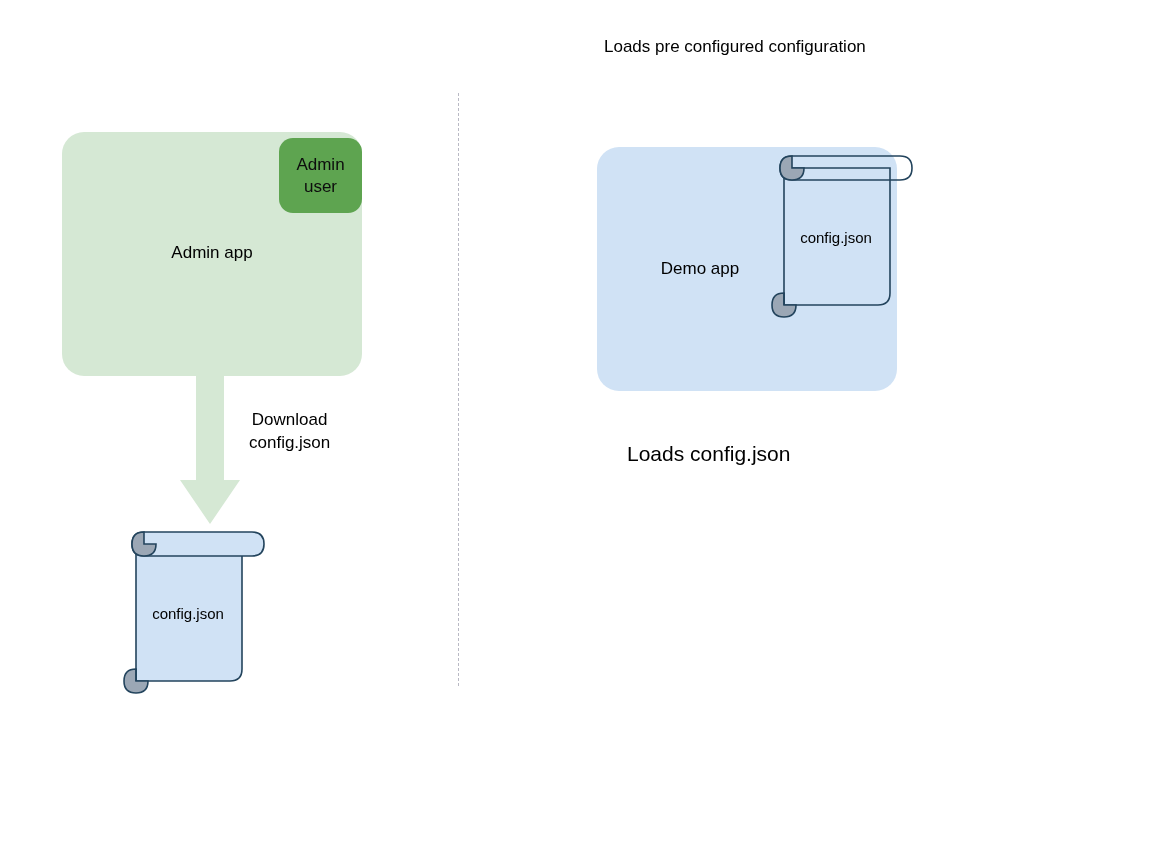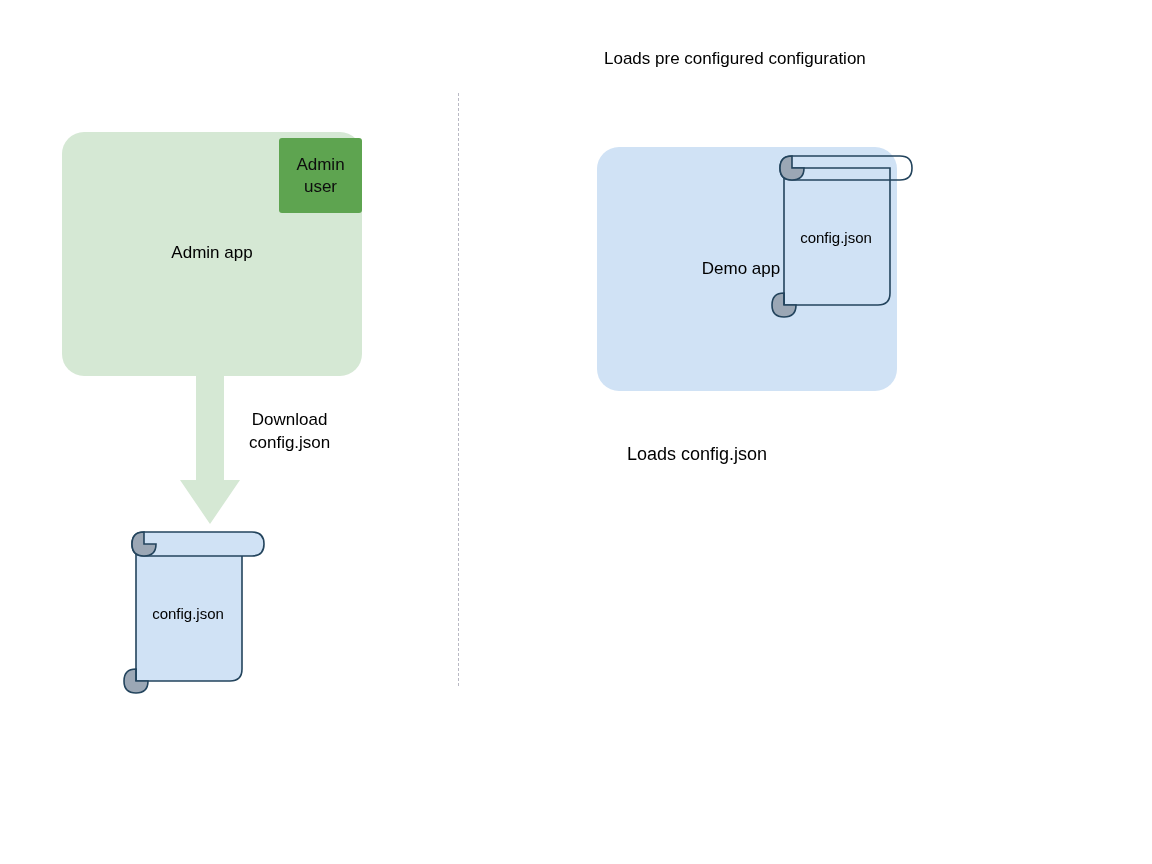--- a/index.html
+++ b/index.html
@@ -47,21 +47,21 @@
     font-size: 17px;
     line-height: 22px;
     color: #000000;
     white-space: nowrap;
     text-align: center;
   }
 
   
   .panel-chip {
     background: #5EA450;
-    border-radius: 3px;
+    border-radius: 14px;
     display: flex;
     align-items: center;
     justify-content: center;
     text-align: center;
     font-size: 17px;
     line-height: 22px;
     color: #0d0d0d;
   }
 
   
@@ -89,33 +89,33 @@
     position: absolute;
     font-size: 15px;
     line-height: 20px;
     color: #000000;
     white-space: nowrap;
     text-align: center;
   }
 
   .caption {
     position: absolute;
-    font-size: 18px;
+    font-size: 21px;
     line-height: 22px;
     color: #000000;
     white-space: nowrap;
   }
 </style>
 </head>
 <body>
 
 <div class="canvas">
 
 
-  <div class="node heading" style="left:604px; top:48px;">Loads pre configured configuration</div>
+  <div class="node heading" style="left:604px; top:36px;">Loads pre configured configuration</div>
 
   <div class="divider" style="left:458px; top:93px; height:593px;"></div>
 
   <div class="node app-box app-box-green" style="left:62px; top:132px; width:300px; height:244px;">
     <div class="app-label" style="left:0; top:110px; width:300px;">Admin app</div>
   </div>
 
   <div class="node panel-chip" style="left:279px; top:138px; width:83px; height:75px; flex-direction:column;">
     <span>Admin</span>
     <span>user</span>
@@ -142,21 +142,21 @@
       <path d="M26 8 Q14 8 14 20 Q14 32 26 32 Q38 32 38 20 L26 20 Z" fill="#9BA7B5" stroke="#23445D" stroke-width="1.6"></path>
 
       <path d="M18 145 Q6 145 6 157 Q6 169 18 169 Q30 169 30 157 L18 157 Z" fill="#9BA7B5" stroke="#23445D" stroke-width="1.6"></path>
 
       <path d="M18 157 L18 145" stroke="#23445D" stroke-width="1.6" fill="none"></path>
     </svg>
     <div class="scroll-label" style="left:14px; top:80px; width:112px;">config.json</div>
   </div>
 
   <div class="node app-box app-box-blue" style="left:597px; top:147px; width:300px; height:244px;">
-    <div class="app-label" style="left:0; top:111px; width:206px;margin-left:41px;">Demo app</div>
+    <div class="app-label" style="left:0; top:111px; width:206px;">Demo app</div>
   </div>
 
   <div class="scroll-wrap" style="left:766px; top:148px; width:152px; height:170px;">
     <svg width="152" height="170" viewBox="0 0 152 170" xmlns="http://www.w3.org/2000/svg">
       <path d="M18 20 L124 20 L124 145 Q124 157 112 157 L18 157 Z" fill="none" stroke="#23445D" stroke-width="1.6"></path>
       <path d="M26 8 L134 8 Q146 8 146 20 Q146 32 134 32 L26 32 Q14 32 14 20 Q14 8 26 8 Z" fill="none" stroke="#23445D" stroke-width="1.6"></path>
       <path d="M26 8 Q14 8 14 20 Q14 32 26 32 Q38 32 38 20 L26 20 Z" fill="#9BA7B5" stroke="#23445D" stroke-width="1.6"></path>
       <path d="M18 145 Q6 145 6 157 Q6 169 18 169 Q30 169 30 157 L18 157 Z" fill="#9BA7B5" stroke="#23445D" stroke-width="1.6"></path>
       <path d="M18 157 L18 145" stroke="#23445D" stroke-width="1.6" fill="none"></path>
     </svg>

